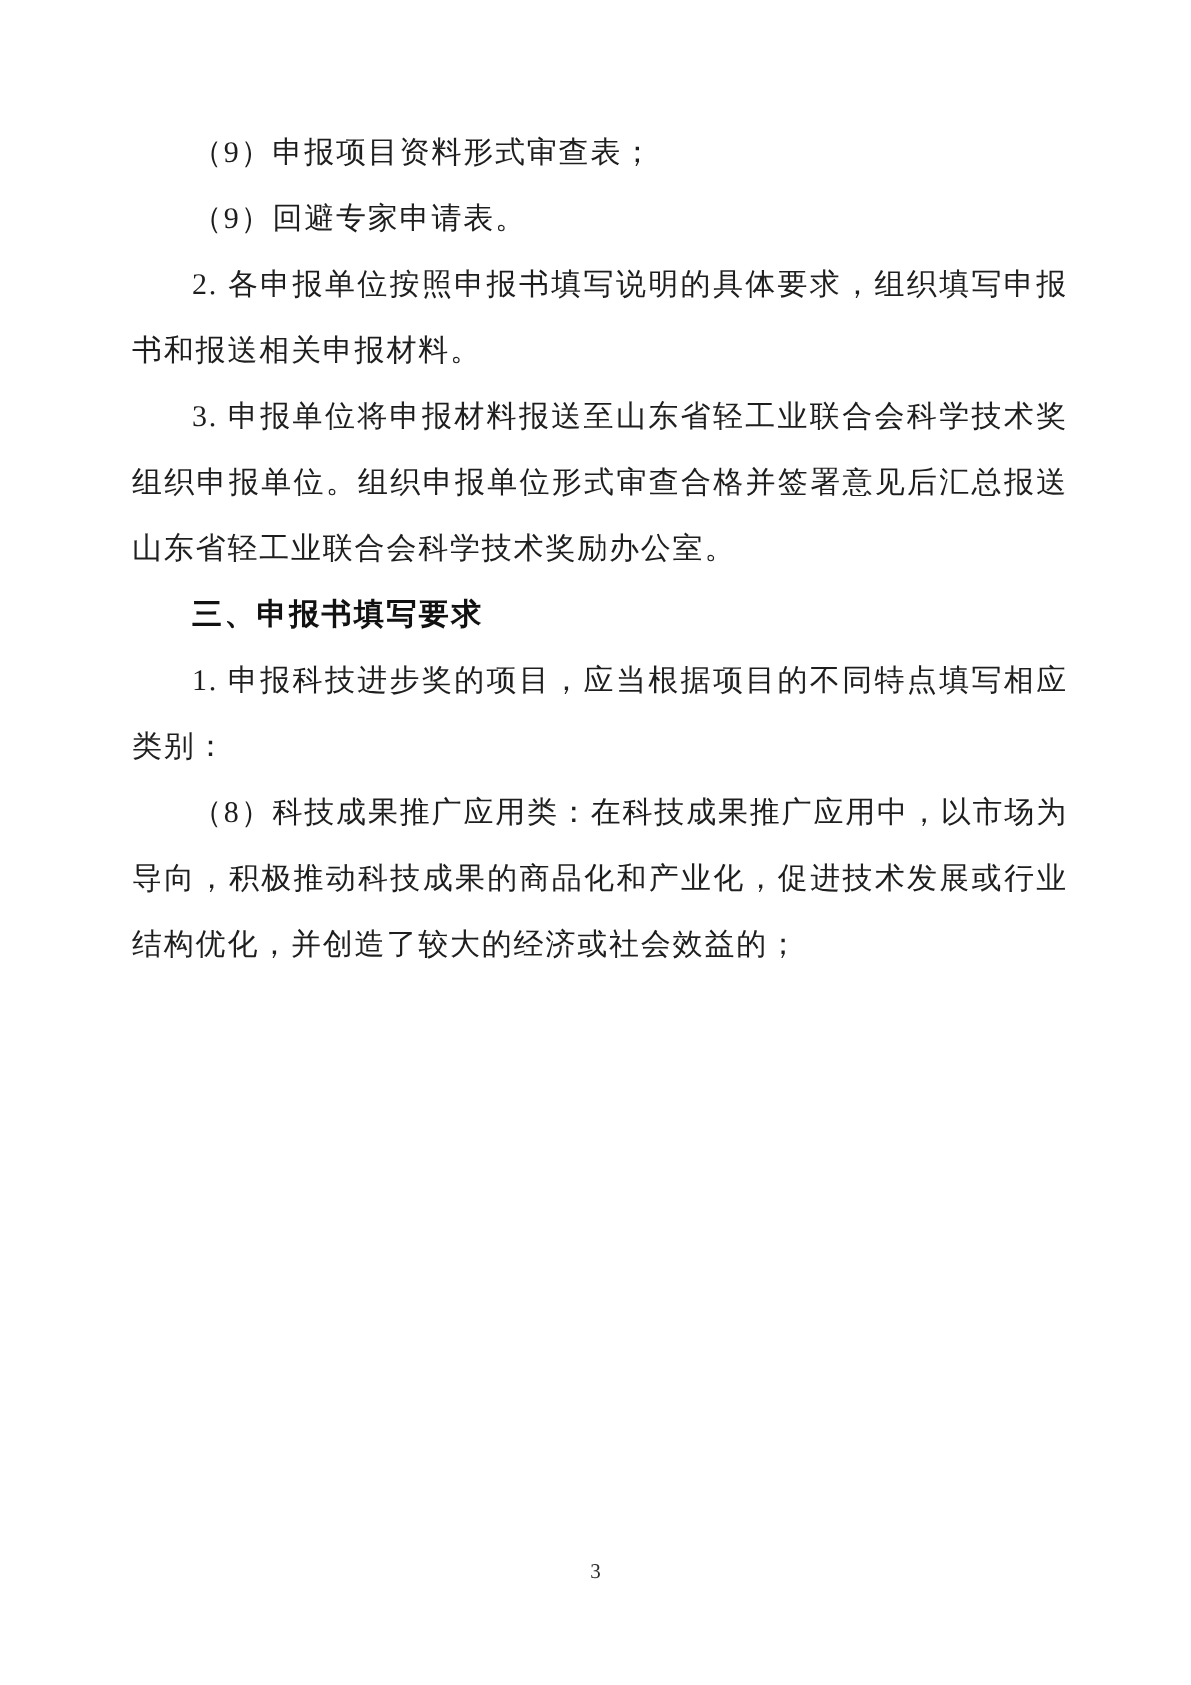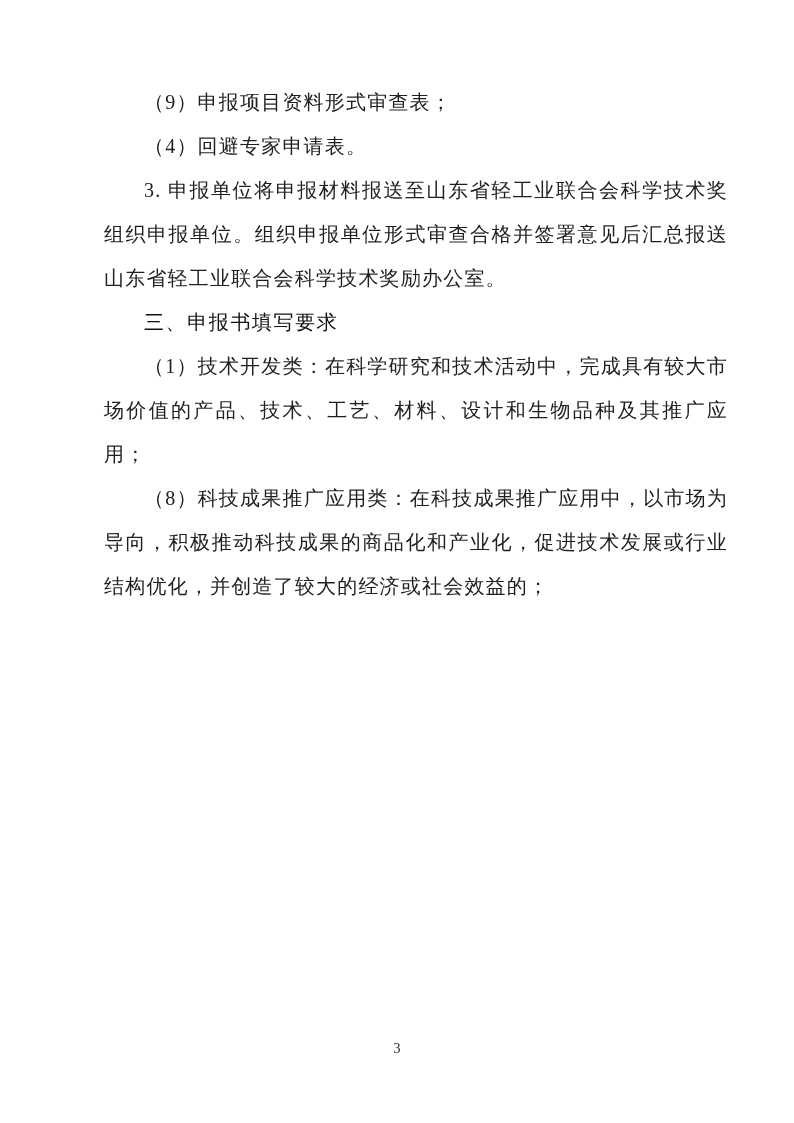--- a/index.html
+++ b/index.html
@@ -10,36 +10,36 @@
   .page {
     position: relative;
     width: 794px;
     height: 1123px;
     background: #ffffff;
     overflow: hidden;
     font-family: "Liberation Serif", "DejaVu Serif", serif;
   }
   .doc-body {
     position: absolute;
-    left: 104px;
+    left: 88px;
     top: 80px;
     width: 624px;
   }
   .doc-body p {
     margin: 0;
     font-size: 20px;
     line-height: 44px;
     color: #1e1e1e;
     text-indent: 2em;
     text-align: justify;
     letter-spacing: 1.2px;
     font-family: "Liberation Serif", "DejaVu Serif", serif;
   }
   .doc-body p.heading {
-    font-weight: 400;
+    font-weight: 700;
     color: #111111;
     letter-spacing: 1.6px;
     font-family: "Liberation Sans", "DejaVu Sans", sans-serif;
   }
   .page-number {
     position: absolute;
     top: 1038px;
     left: 0;
     width: 100%;
     text-align: center;
@@ -48,20 +48,21 @@
     color: #2b2b2b;
     font-family: "Liberation Serif", "DejaVu Serif", serif;
   }
 </style>
 </head>
 <body>
 
 <div class="page">
   <div class="doc-body">
       <p class="body">（9）申报项目资料形式审查表；</p>
-      <p class="body">（4）回避专家申请表。</p>
+      <p class="body">（9）回避专家申请表。</p>
+      <p class="body">2. 各申报单位按照申报书填写说明的具体要求，组织填写申报书和报送相关申报材料。</p>
       <p class="body">3. 申报单位将申报材料报送至山东省轻工业联合会科学技术奖组织申报单位。组织申报单位形式审查合格并签署意见后汇总报送山东省轻工业联合会科学技术奖励办公室。</p>
       <p class="heading">三、申报书填写要求</p>
-      <p class="body">（1）技术开发类：在科学研究和技术活动中，完成具有较大市场价值的产品、技术、工艺、材料、设计和生物品种及其推广应用；</p>
+      <p class="body">1. 申报科技进步奖的项目，应当根据项目的不同特点填写相应类别：</p>
       <p class="body">（8）科技成果推广应用类：在科技成果推广应用中，以市场为导向，积极推动科技成果的商品化和产业化，促进技术发展或行业结构优化，并创造了较大的经济或社会效益的；</p>
     </div>
   <div class="page-number">3</div>
 </div>
 
 </body></html>

